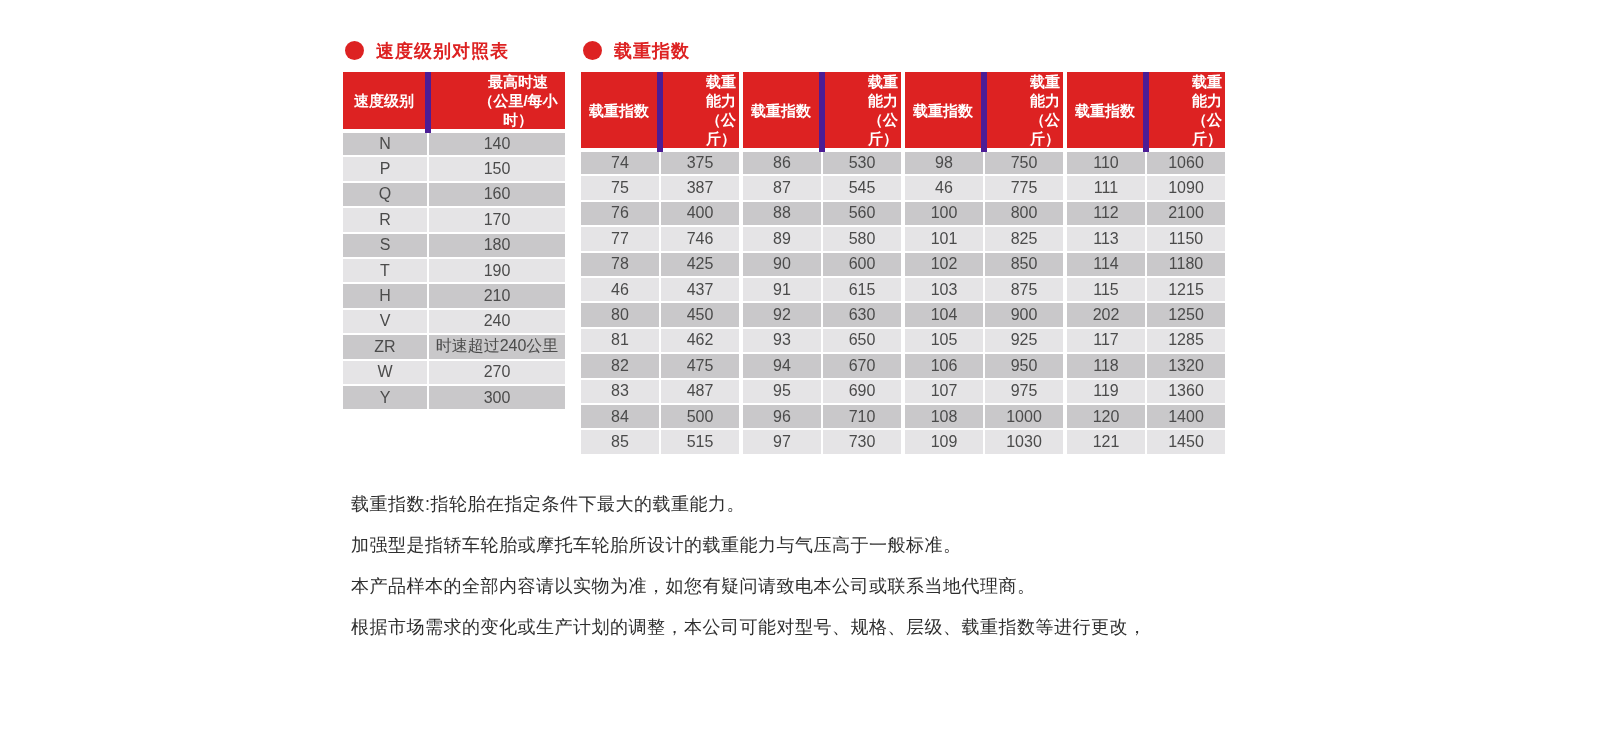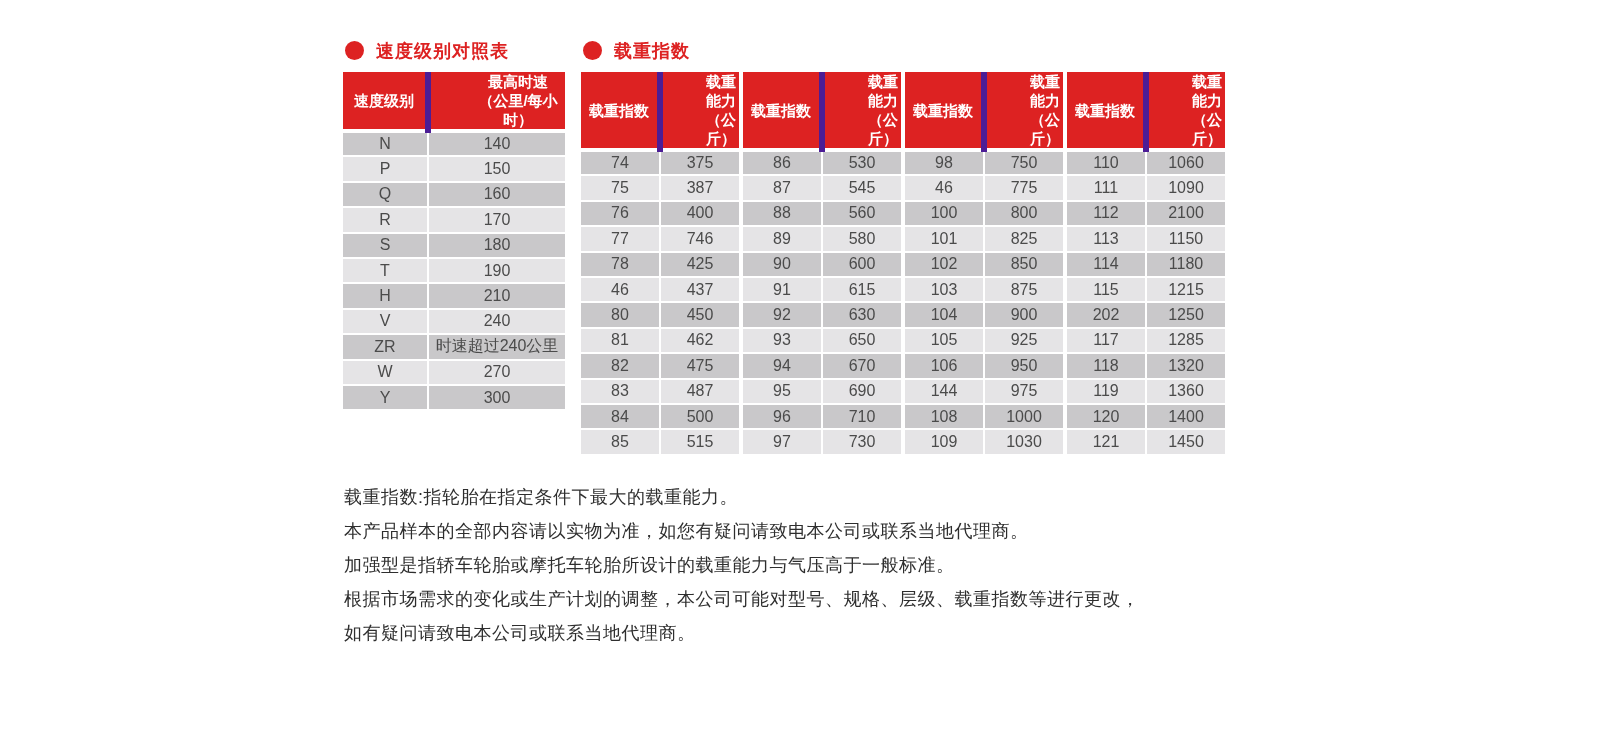--- a/index.html
+++ b/index.html
@@ -48,21 +48,21 @@
   .data-table tr.dark td{background:var(--row-dark);}
   .data-table tr.light td{background:var(--row-light);}
   .speed-table{width:222px;}
   .speed-table .col-rating{width:85px;}
   .speed-table .col-max{width:137px;}
   .load-groups{display:flex;gap:4px;}
   .load-table{width:158px;}
   .load-table th,.load-table td{width:50%;}
   .notes{position:absolute;left:344px;top:480px;}
   .notes p{
-    margin:0;font-size:18px;line-height:34px;color:var(--note-text);
+    margin:7px;font-size:18px;line-height:34px;color:var(--note-text);
     letter-spacing:0.5px;white-space:nowrap;
   }
 </style>
 </head>
 <body>
 
 <div class="page">
 
   <div class="tables-row">
 
@@ -290,21 +290,21 @@
               </tr>
               <tr class="light">
                 <td>105</td>
                 <td>925</td>
               </tr>
               <tr class="dark">
                 <td>106</td>
                 <td>950</td>
               </tr>
               <tr class="light">
-                <td>144</td>
+                <td>107</td>
                 <td>975</td>
               </tr>
               <tr class="dark">
                 <td>108</td>
                 <td>1000</td>
               </tr>
               <tr class="light">
                 <td>109</td>
                 <td>1030</td>
               </tr>
@@ -368,19 +368,18 @@
               </tr>
             </tbody>
           </table>
         </div>
     </section>
 
   </div>
 
   <div class="notes" id="notes-block">
       <p>载重指数:指轮胎在指定条件下最大的载重能力。</p>
+      <p>加强型是指轿车轮胎或摩托车轮胎所设计的载重能力与气压高于一般标准。</p>
       <p>本产品样本的全部内容请以实物为准，如您有疑问请致电本公司或联系当地代理商。</p>
-      <p>加强型是指轿车轮胎或摩托车轮胎所设计的载重能力与气压高于一般标准。</p>
       <p>根据市场需求的变化或生产计划的调整，本公司可能对型号、规格、层级、载重指数等进行更改，</p>
-      <p>如有疑问请致电本公司或联系当地代理商。</p>
     </div>
 
 </div>
 
 </body></html>

